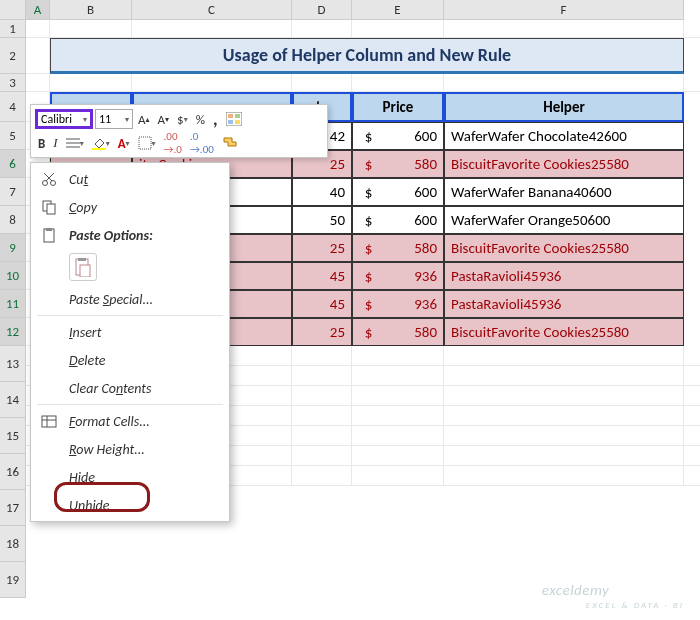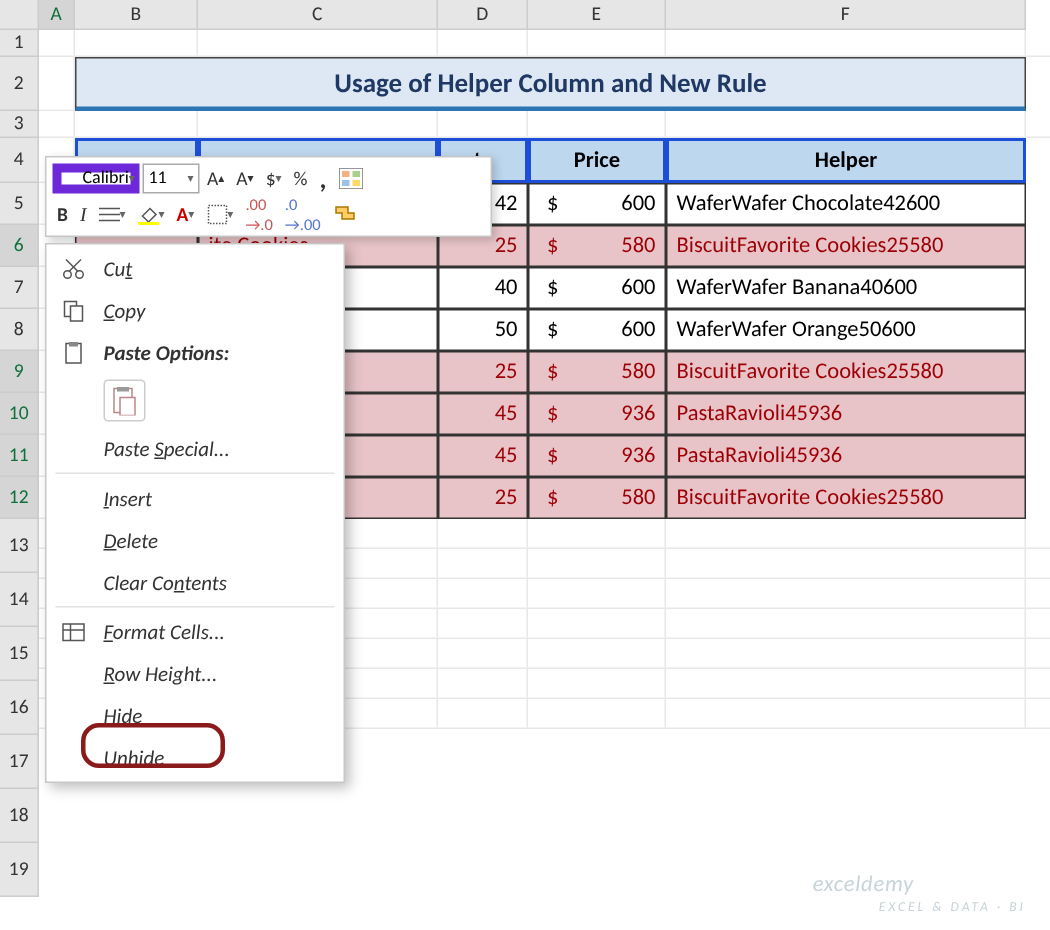--- a/index.html
+++ b/index.html
@@ -51,21 +51,21 @@
     .dcell.d-F{width:240px;}
     .dcell.dup { background:#e8c4c8; color:#9c0006; }
     
     .rest-row { height: 20px; display:flex; border-bottom:1px solid #e8e8e8; }
     .rest-row > div { border-right:1px solid #e8e8e8; height:100%; }
     
     
     .mini-toolbar { position: absolute; left: 30px; top: 104px; width: 298px; height: 54px; background: #fff; border: 1px solid #c7c7c7; box-shadow: 2px 2px 6px rgba(0,0,0,0.2); padding: 2px 4px; }
     .mt-row { display: flex; align-items: center; height: 24px; gap: 2px; }
     .mt-item { display: flex; align-items: center; padding: 0 3px; height: 22px; font-size: 13px; color: #333; border-radius: 2px; }
-    .mt-font-sel { border: 6px solid #6d28d9; width: 58px; padding: 0 14px; font-size: 12px; display: flex; justify-content: space-between; align-items: center; height: 20px; }
+    .mt-font-sel { border: 3px solid #6d28d9; width: 58px; padding: 0 3px; font-size: 12px; display: flex; justify-content: space-between; align-items: center; height: 20px; }
     .mt-size-sel { border: 1px solid #aaa; width: 38px; padding: 0 3px; font-size: 12px; display: flex; justify-content: space-between; align-items: center; height: 20px; }
     .mt-chev { font-size: 8px; color: #666; }
     
     
     .context-menu { position: absolute; left: 30px; top: 162px; width: 200px; background: #fff; border: 1px solid #c7c7c7; box-shadow: 3px 3px 8px rgba(0,0,0,0.25); padding: 2px 0; }
     .cm-item { display: flex; align-items: center; height: 28px; padding: 0 8px 0 8px; font-size: 14px; color: #333; gap: 10px; font-style: italic; }
     .cm-icon { width: 20px; height: 20px; display: flex; align-items: center; justify-content: center; font-size: 14px; color: #555; }
     .cm-label { flex: 1; }
     .cm-section { font-weight: bold; }
     .cm-paste-opts { padding: 4px 0 4px 38px; }

